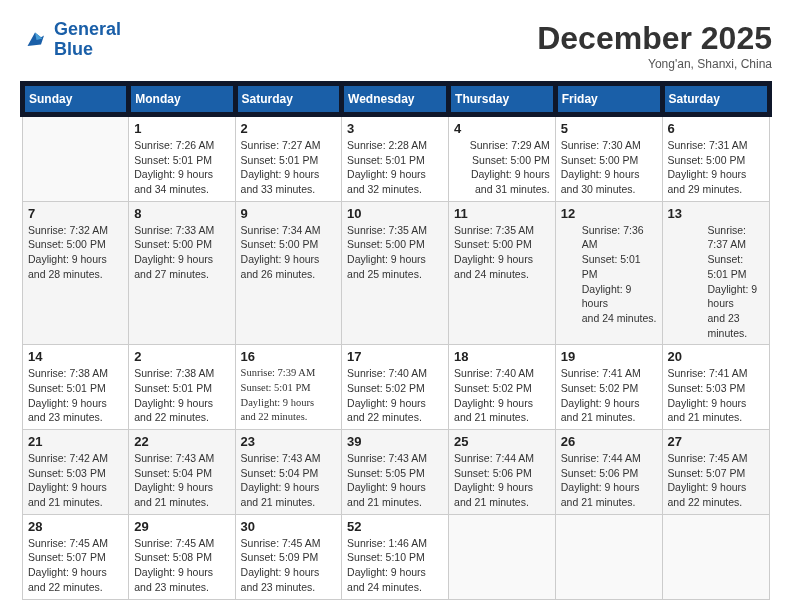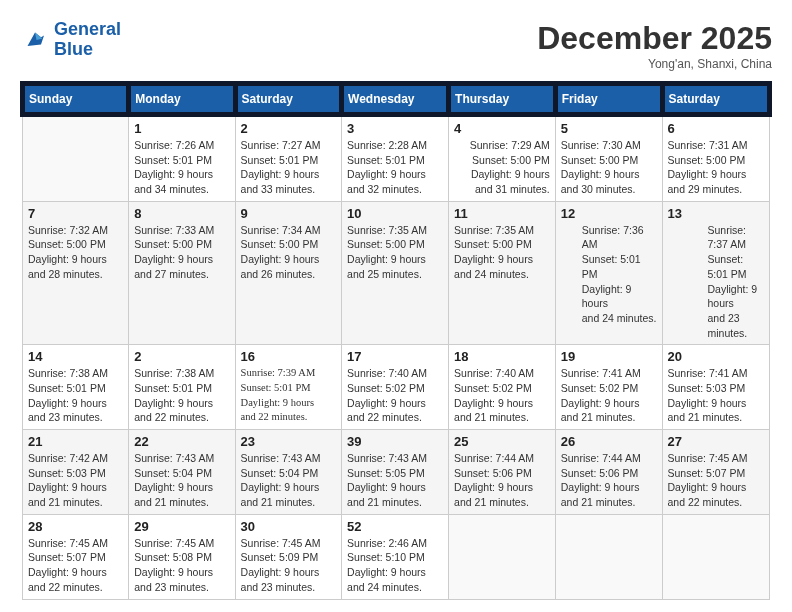--- a/index.html
+++ b/index.html
@@ -333,21 +333,21 @@
         </td>
         <td>
           <div class="day-number">30</div>
           <div class="day-info" style="white-space: pre-line;">Sunrise: 7:45 AM
 Sunset: 5:09 PM
 Daylight: 9 hours
 and 23 minutes.</div>
         </td>
         <td>
           <div class="day-number">52</div>
-          <div class="day-info" style="white-space: pre-line;">Sunrise: 2:46 AM
+          <div class="day-info" style="white-space: pre-line;">Sunrise: 1:46 AM
 Sunset: 5:10 PM
 Daylight: 9 hours
 and 24 minutes.</div>
         </td>
         <td class="empty"></td>
         <td class="empty"></td>
         <td class="empty"></td>
       </tr>
     </tbody>
 </table>

